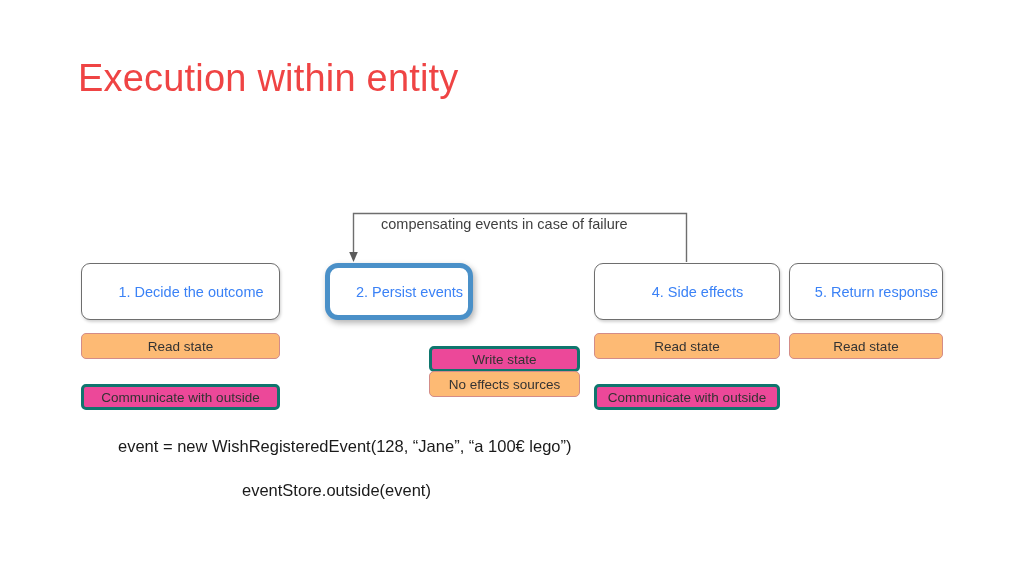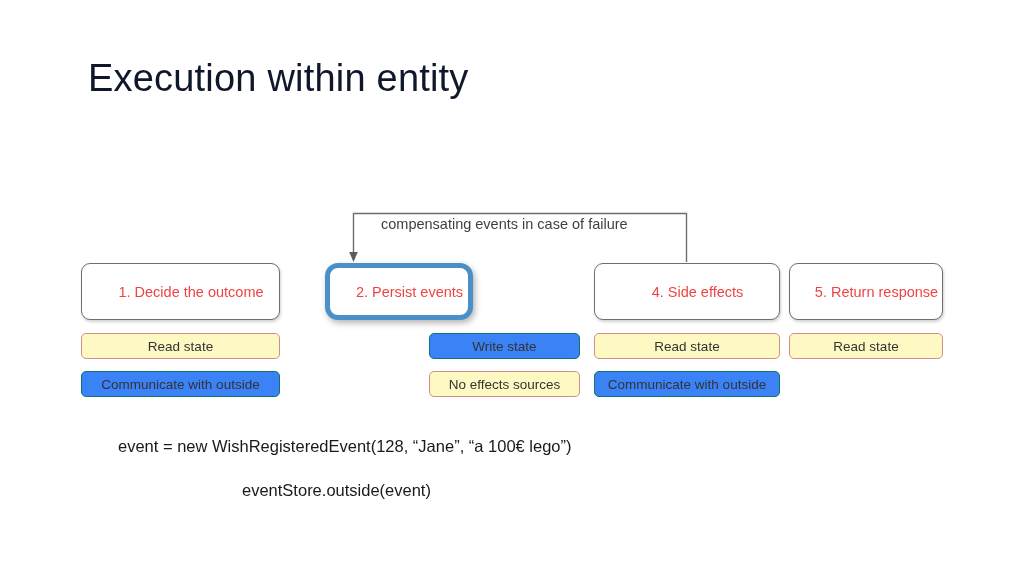--- a/index.html
+++ b/index.html
@@ -11,25 +11,25 @@
     height: 576px;
     background: #FFFFFF;
     font-family: "Liberation Sans", sans-serif;
     overflow: hidden;
     position: relative;
   }
 
   
   .slide-title {
     position: absolute;
-    left: 88px;
+    left: 78px;
     top: 57px;
     font-size: 38px;
     font-weight: 400;
-    color: #0f172a;
+    color: #ef4444;
     letter-spacing: 0.2px;
     white-space: nowrap;
   }
 
   
   .diagram {
     position: absolute;
     left: 0;
     top: 0;
     width: 1024px;
@@ -60,21 +60,21 @@
     top: 263px;
     height: 57px;
     border: 1px solid #6E6E6E;
     border-radius: 9px;
     background: #FFFFFF;
     box-sizing: border-box;
     display: flex;
     align-items: center;
     justify-content: center;
     font-size: 14.5px;
-    color: #ef4444;
+    color: #3b82f6;
     box-shadow: 1px 2px 3px rgba(0,0,0,0.18);
     padding-left: 21px;
   }
   .step-box.highlighted {
     border: 5px solid #4A90C8;
     border-radius: 13px;
     box-shadow: 2px 3px 6px rgba(0,0,0,0.30);
   }
 
   
@@ -83,26 +83,27 @@
     height: 26px;
     border-radius: 5px;
     box-sizing: border-box;
     display: flex;
     align-items: center;
     justify-content: center;
     font-size: 13.5px;
     color: #333333;
   }
   .tag.red {
-    background: #fef9c3;
+    background: #fdba74;
     border: 1px solid #D38C88;
   }
   .tag.green {
-    background: #3b82f6;
-    border: 1px solid #0f766e;
+    background: #ec4899;
+    border: 3px solid #0f766e;
+    margin-top: 13px;
   }
 
   
   .code-line {
     position: absolute;
     font-size: 16.5px;
     color: #1A1A1A;
     white-space: nowrap;
   }
   .code-line-1 { left: 118px; top: 437px; }

